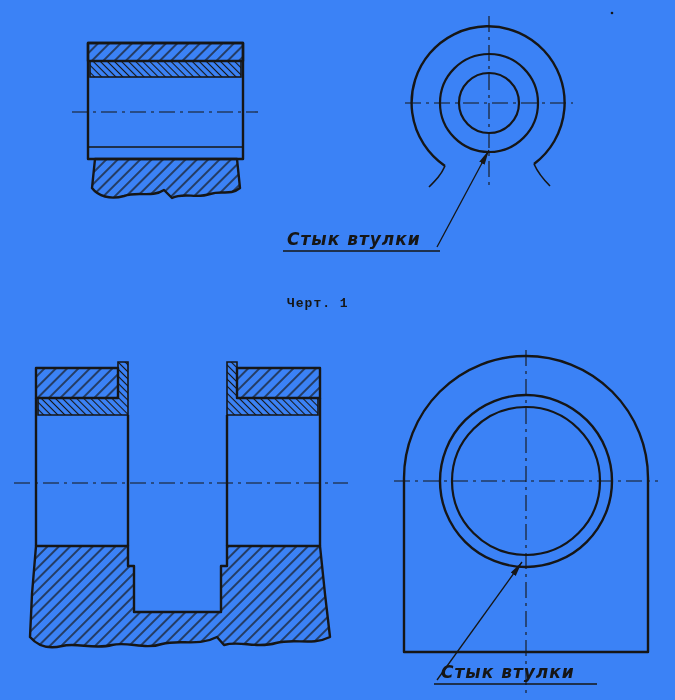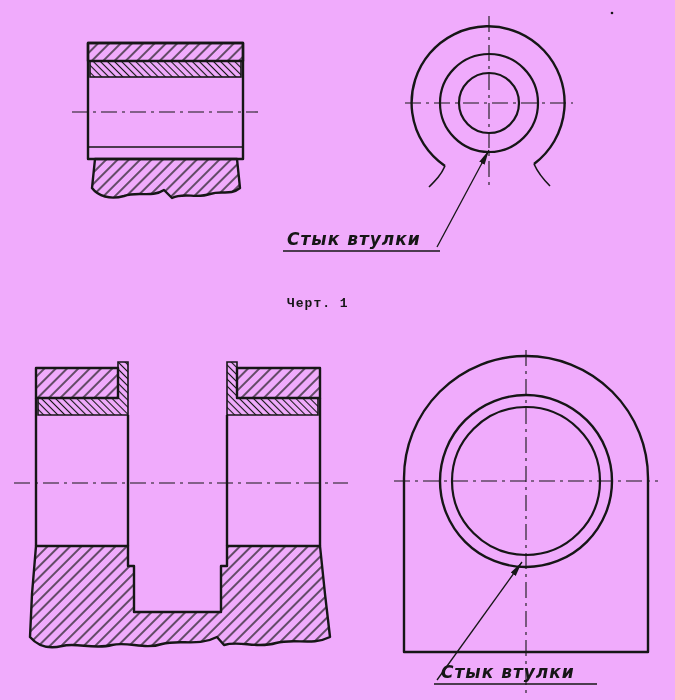--- a/index.html
+++ b/index.html
@@ -1,16 +1,16 @@
 <!DOCTYPE html>
 <html><head>
 <meta charset="utf-8">
 <style>
   html,body { margin:0; padding:0; background:#ffffff; }
-  .page { position:relative; width:675px; height:700px; background:#f0abfc; overflow:hidden;
+  .page { position:relative; width:675px; height:700px; background:#3b82f6; overflow:hidden;
           font-family:"DejaVu Sans", sans-serif; }
   svg { display:block; }
   .s24 { stroke:#161616; stroke-width:2.4; stroke-linejoin:round; }
   .s22 { stroke:#161616; stroke-width:2.2; }
   .s16 { stroke:#161616; stroke-width:1.6; }
   .s13 { stroke:#161616; stroke-width:1.3; }
   .cl  { stroke:#161616; stroke-width:1.1; stroke-dasharray:16 5 3 5; }
   .callout { font-family:"DejaVu Sans", sans-serif; font-style:italic; font-weight:700;
              font-size:17px; letter-spacing:1px; fill:#161616; }
   .caption { font-family:"Liberation Mono", monospace; font-weight:700; font-size:13px;

